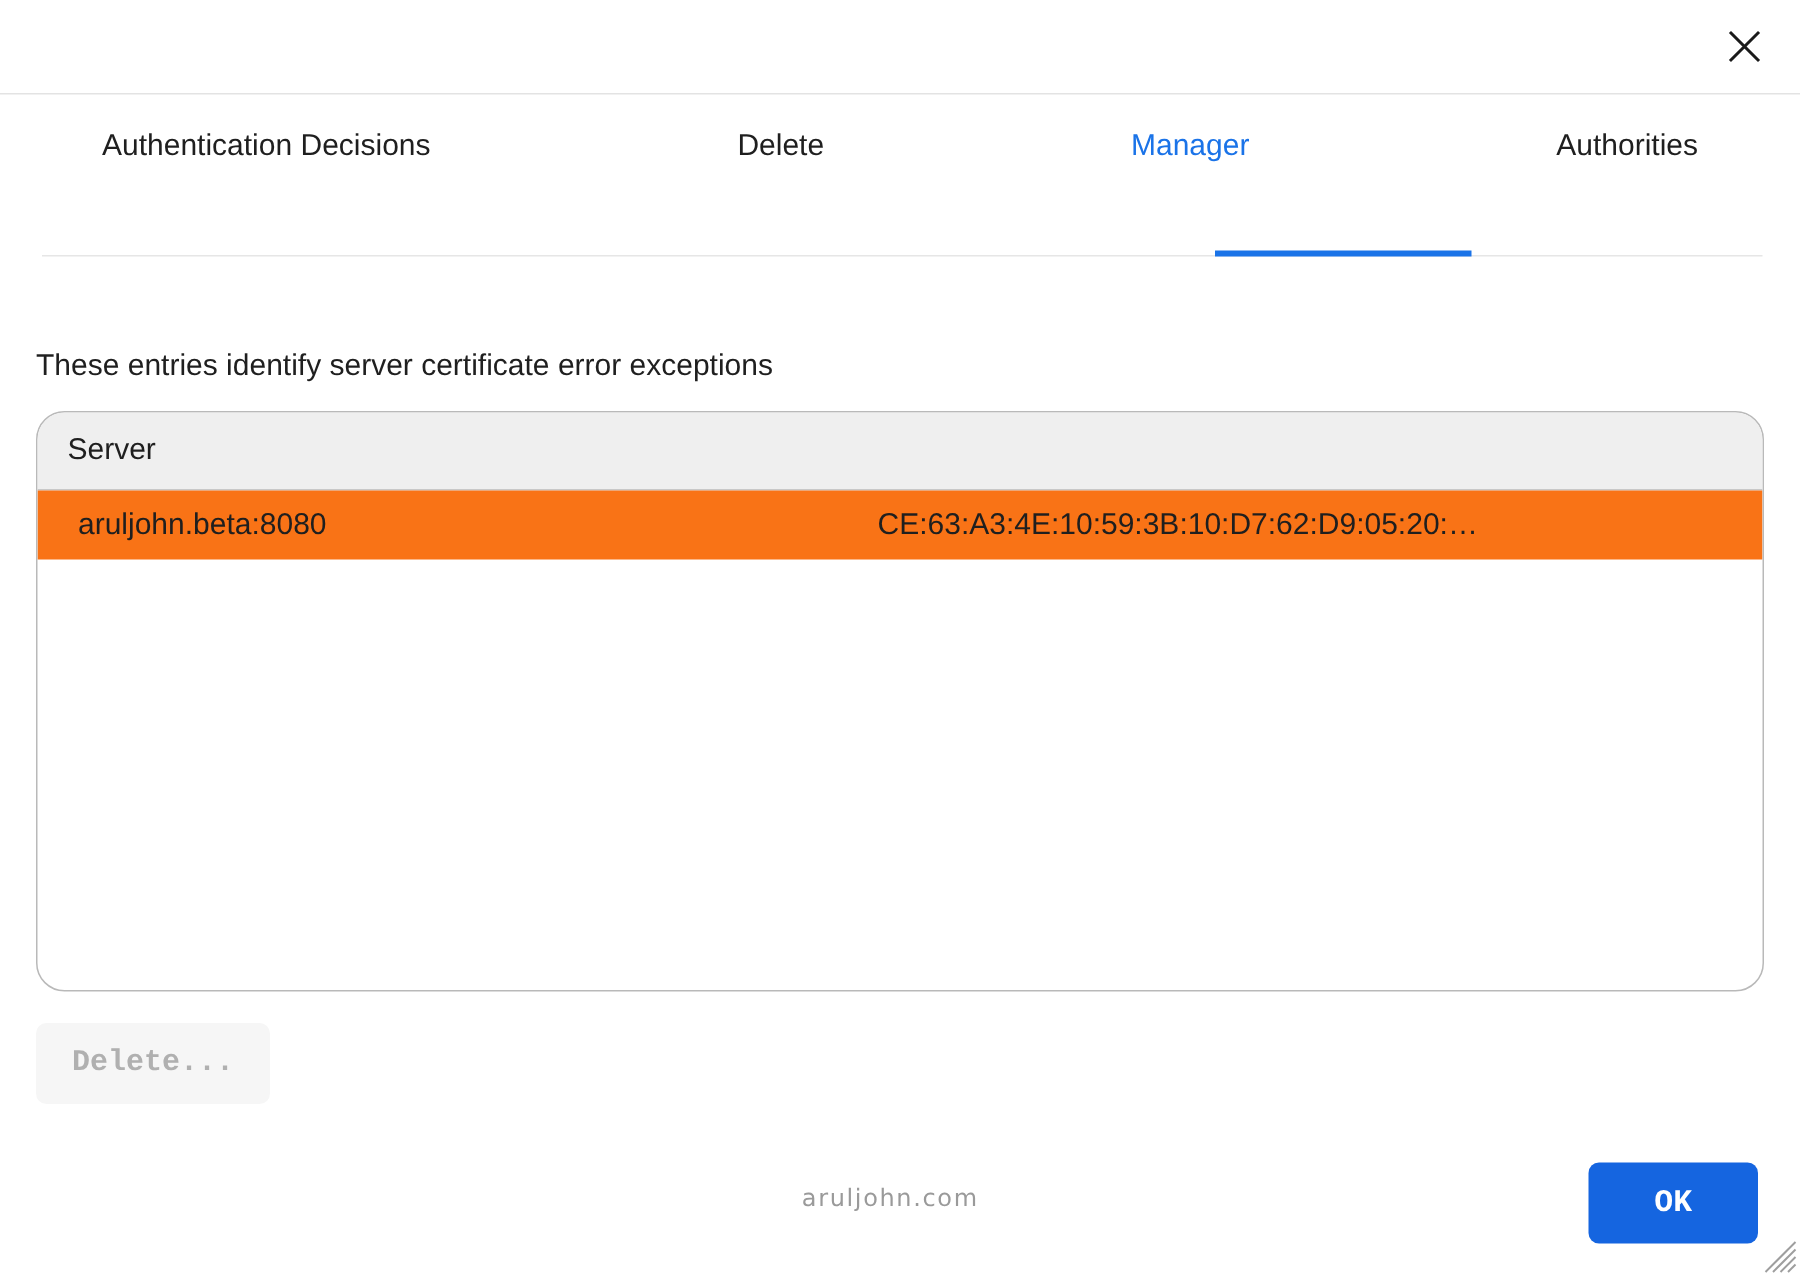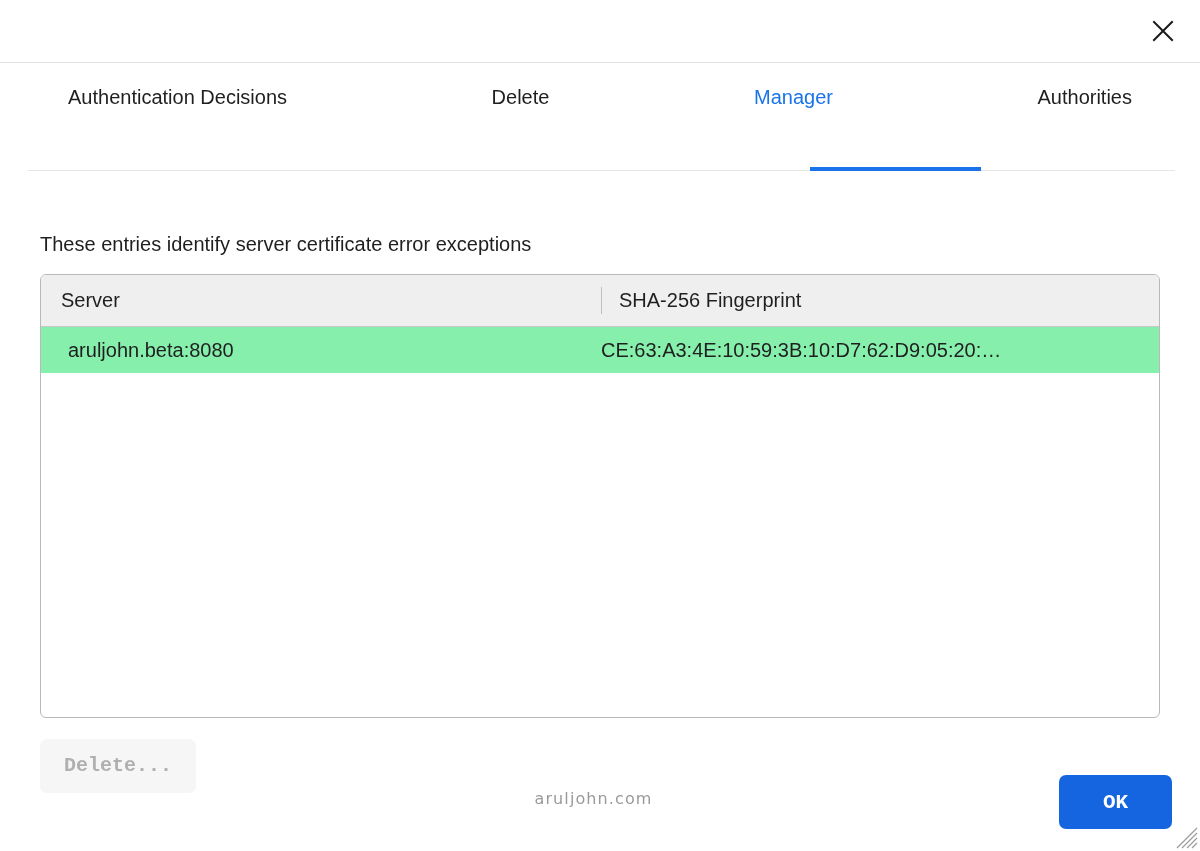--- a/index.html
+++ b/index.html
@@ -88,36 +88,36 @@
     bottom: 0px;
     left: 810px;
     width: 171px;
     height: 4px;
     background: #1a73e8;
   }
 
   
   .content {
     position: relative;
-    padding: 0 40px;
+    padding: 0 24px;
   }
   .description {
     font-size: 20px;
     color: #1f1f1f;
     margin-top: 61px;
     margin-bottom: 0;
     line-height: 1.2;
   }
 
   
   .cert-table {
     margin-top: 18px;
     border: 1px solid #b9b9b9;
-    border-radius: 6px;
-    height: 444px;
+    border-radius: 19px;
+    height: 387px;
     box-sizing: border-box;
     overflow: hidden;
     background: #ffffff;
   }
   .table-head {
     display: flex;
     background: #efefef;
     border-bottom: 1px solid #c8c8c8;
     height: 51px;
     align-items: center;
@@ -133,21 +133,21 @@
     cursor: pointer;
   }
   .th-server { width: 560px; }
   .th-fp {
     flex: 1;
     border-left: 1px solid #c0c0c0;
     padding-left: 17px;
     height: 27px;
     align-self: center;
   }
-  .table-body { background: #86efac; }
+  .table-body { background: #f97316; }
   .trow {
     display: flex;
     align-items: center;
     height: 46px;
     cursor: default;
   }
   .td {
     font-size: 20px;
     color: #1f1f1f;
     box-sizing: border-box;
@@ -252,21 +252,20 @@
   <div class="tab-active-bar"></div>
 </div>
 
 <div class="content">
 
   <p class="description">These entries identify server certificate error exceptions</p>
 
   <div class="cert-table">
     <div class="table-head">
       <div class="th th-server">Server</div>
-      <div class="th th-fp">SHA-256 Fingerprint</div>
     </div>
     <div class="table-body">
       <div class="trow">
         <div class="td td-server">aruljohn.beta:8080</div>
         <div class="td td-fp">CE:63:A3:4E:10:59:3B:10:D7:62:D9:05:20:…</div>
       </div>
     </div>
   </div>
 
   <div class="buttons-row">

